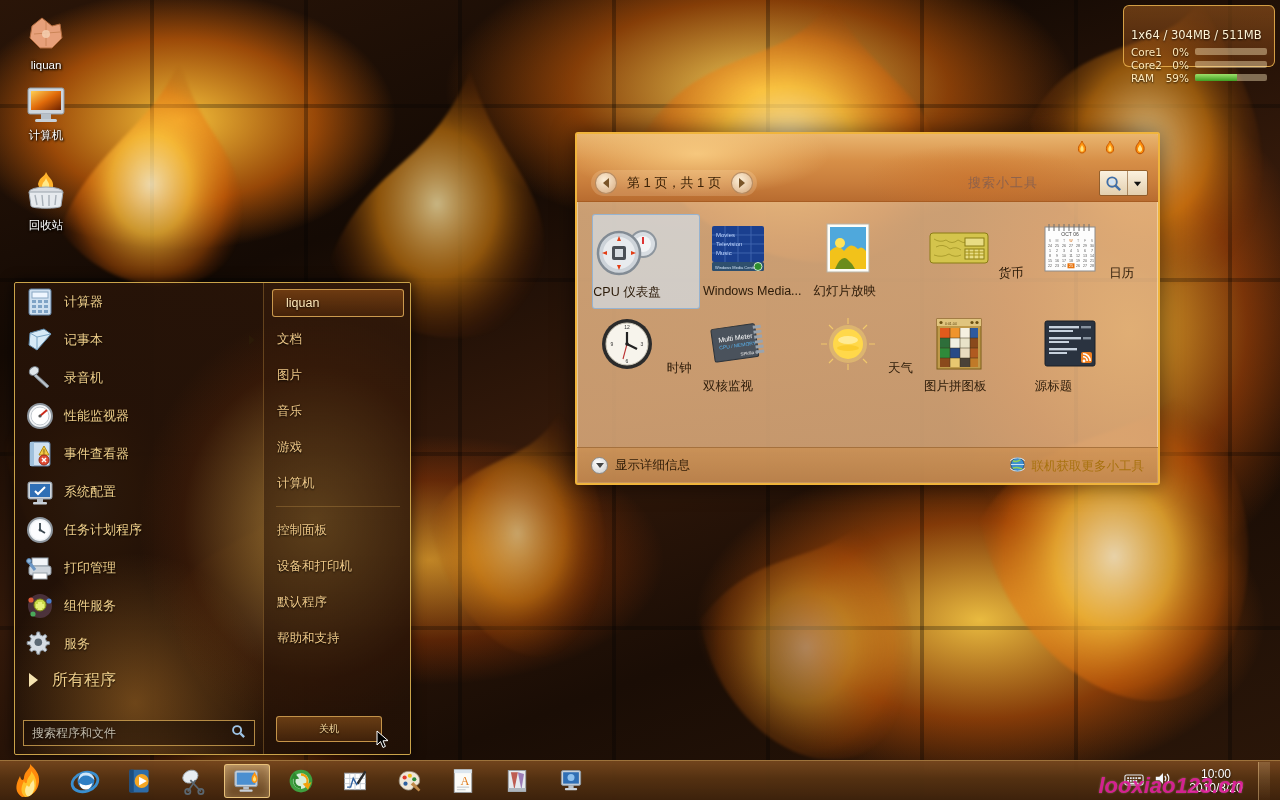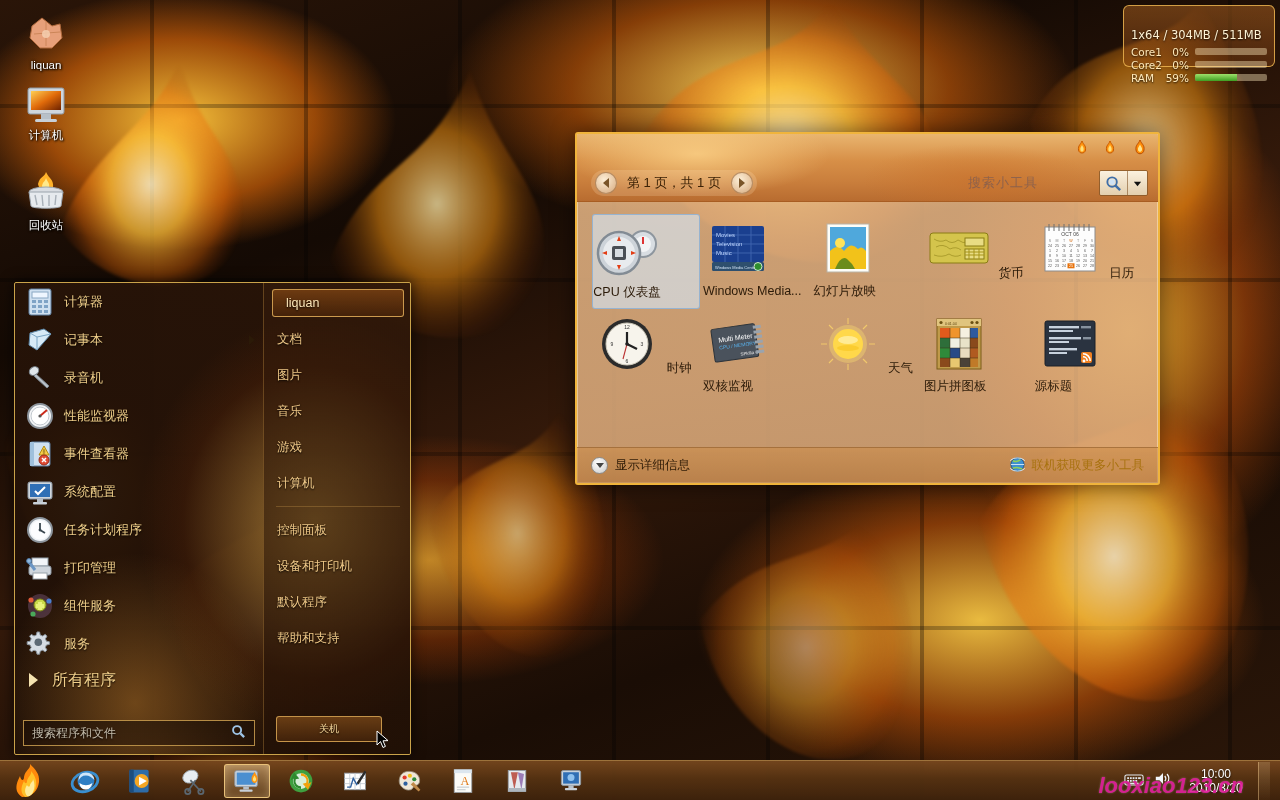--- a/index.html
+++ b/index.html
@@ -164,21 +164,21 @@
     border:1px solid rgba(140,175,210,.85); border-radius:3px;
   }
   .gadget .art { width:70px; height:56px; margin:0 auto 5px; }
   .gadget .nm { font-size:12.5px; color:#2b1a08; white-space:nowrap; overflow:hidden; text-overflow:ellipsis; }
   #gw-footer {
     position:absolute; left:0; right:0; bottom:0; height:36px;
     border-top:1px solid rgba(150,100,50,.55);
     background: linear-gradient(180deg, rgba(205,140,70,.55), rgba(175,110,48,.55));
     display:flex; align-items:center; justify-content:space-between; padding:0 14px;
   }
-  .foot-l, .foot-r { display:flex; align-items:center; gap:7px; font-size:12.5px; }
+  .foot-l, .foot-r { display:flex; align-items:flex-end; gap:7px; font-size:12.5px; }
   .foot-l { color:#2d1a06; }
   .foot-r { color:#a8720f; }
   .chev {
     width:17px;height:17px;border-radius:50%;
     background:radial-gradient(circle at 40% 35%,#fff,#c9c9c9);
     border:1px solid #8d8d8d; display:flex;align-items:center;justify-content:center;
   }
   .chev i { width:0;height:0;border-left:4px solid transparent;border-right:4px solid transparent;border-top:5px solid #444; }
 
   

